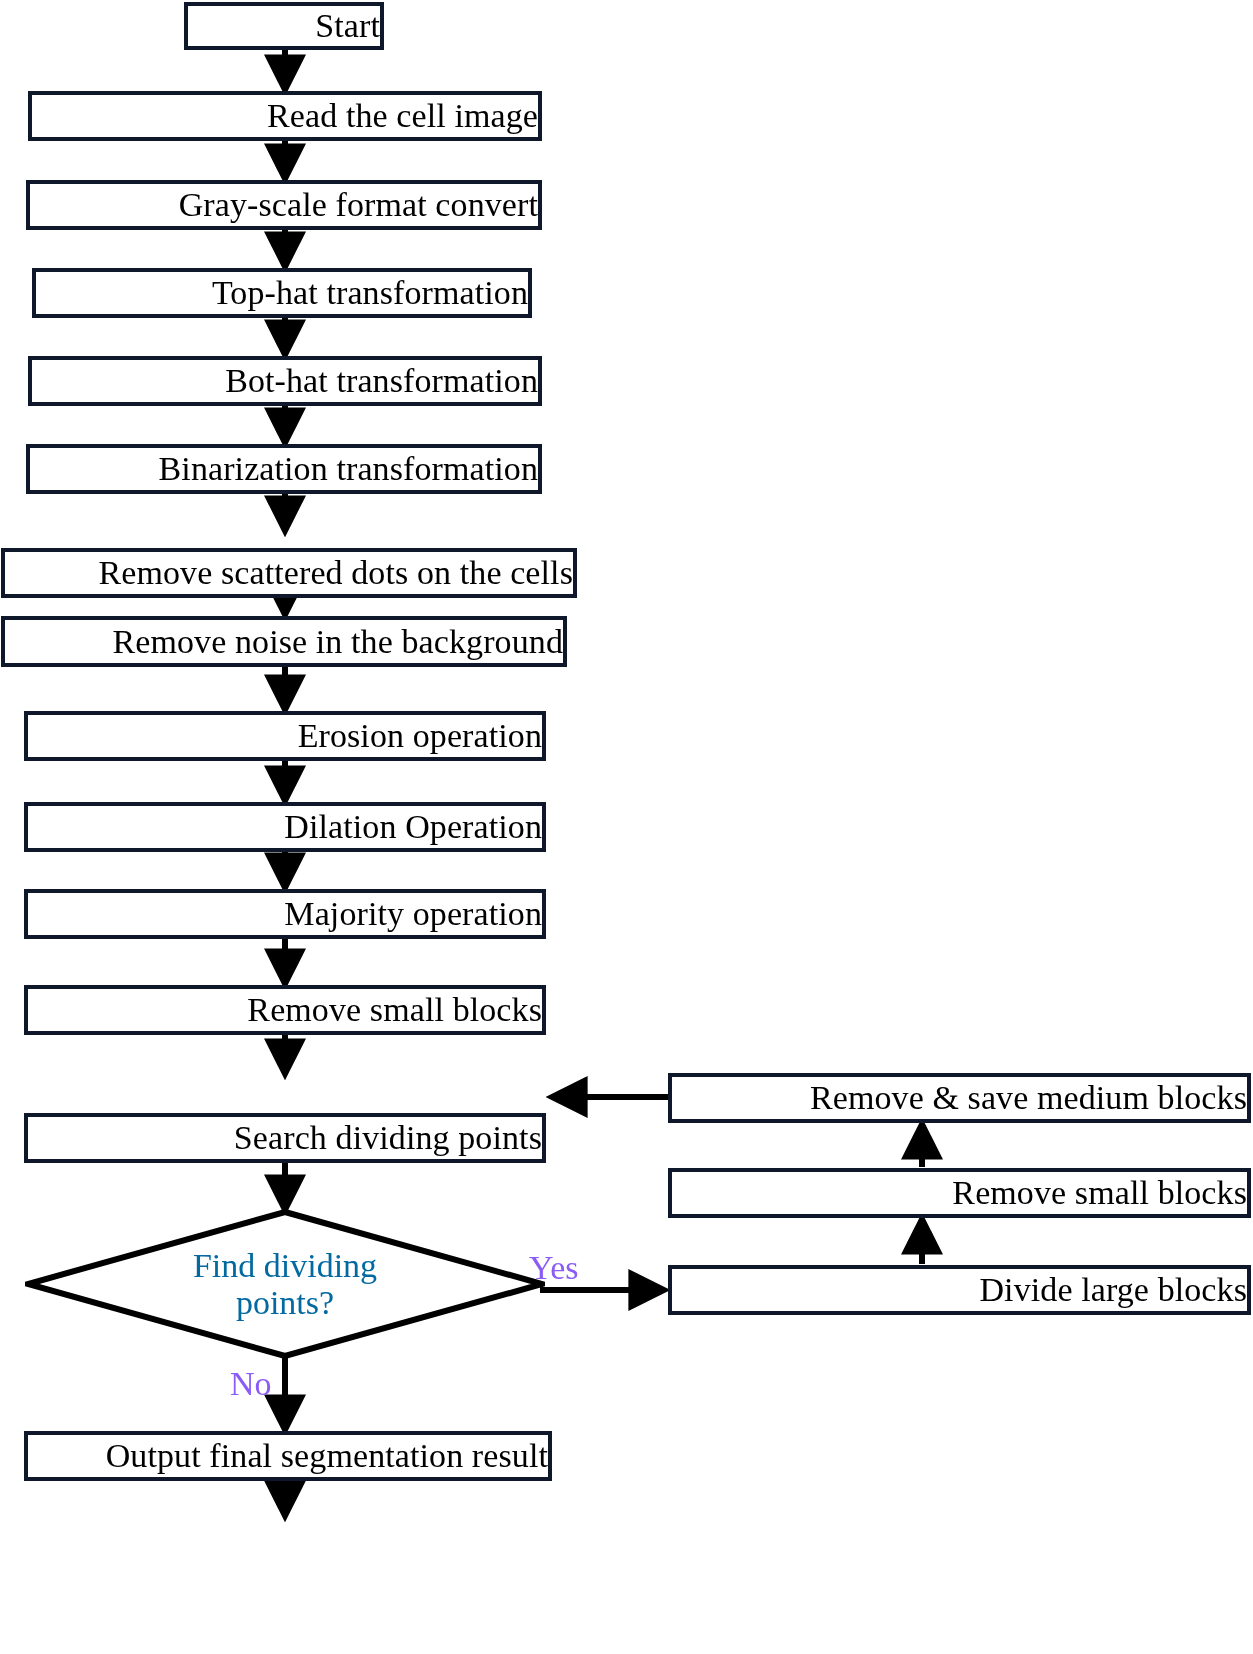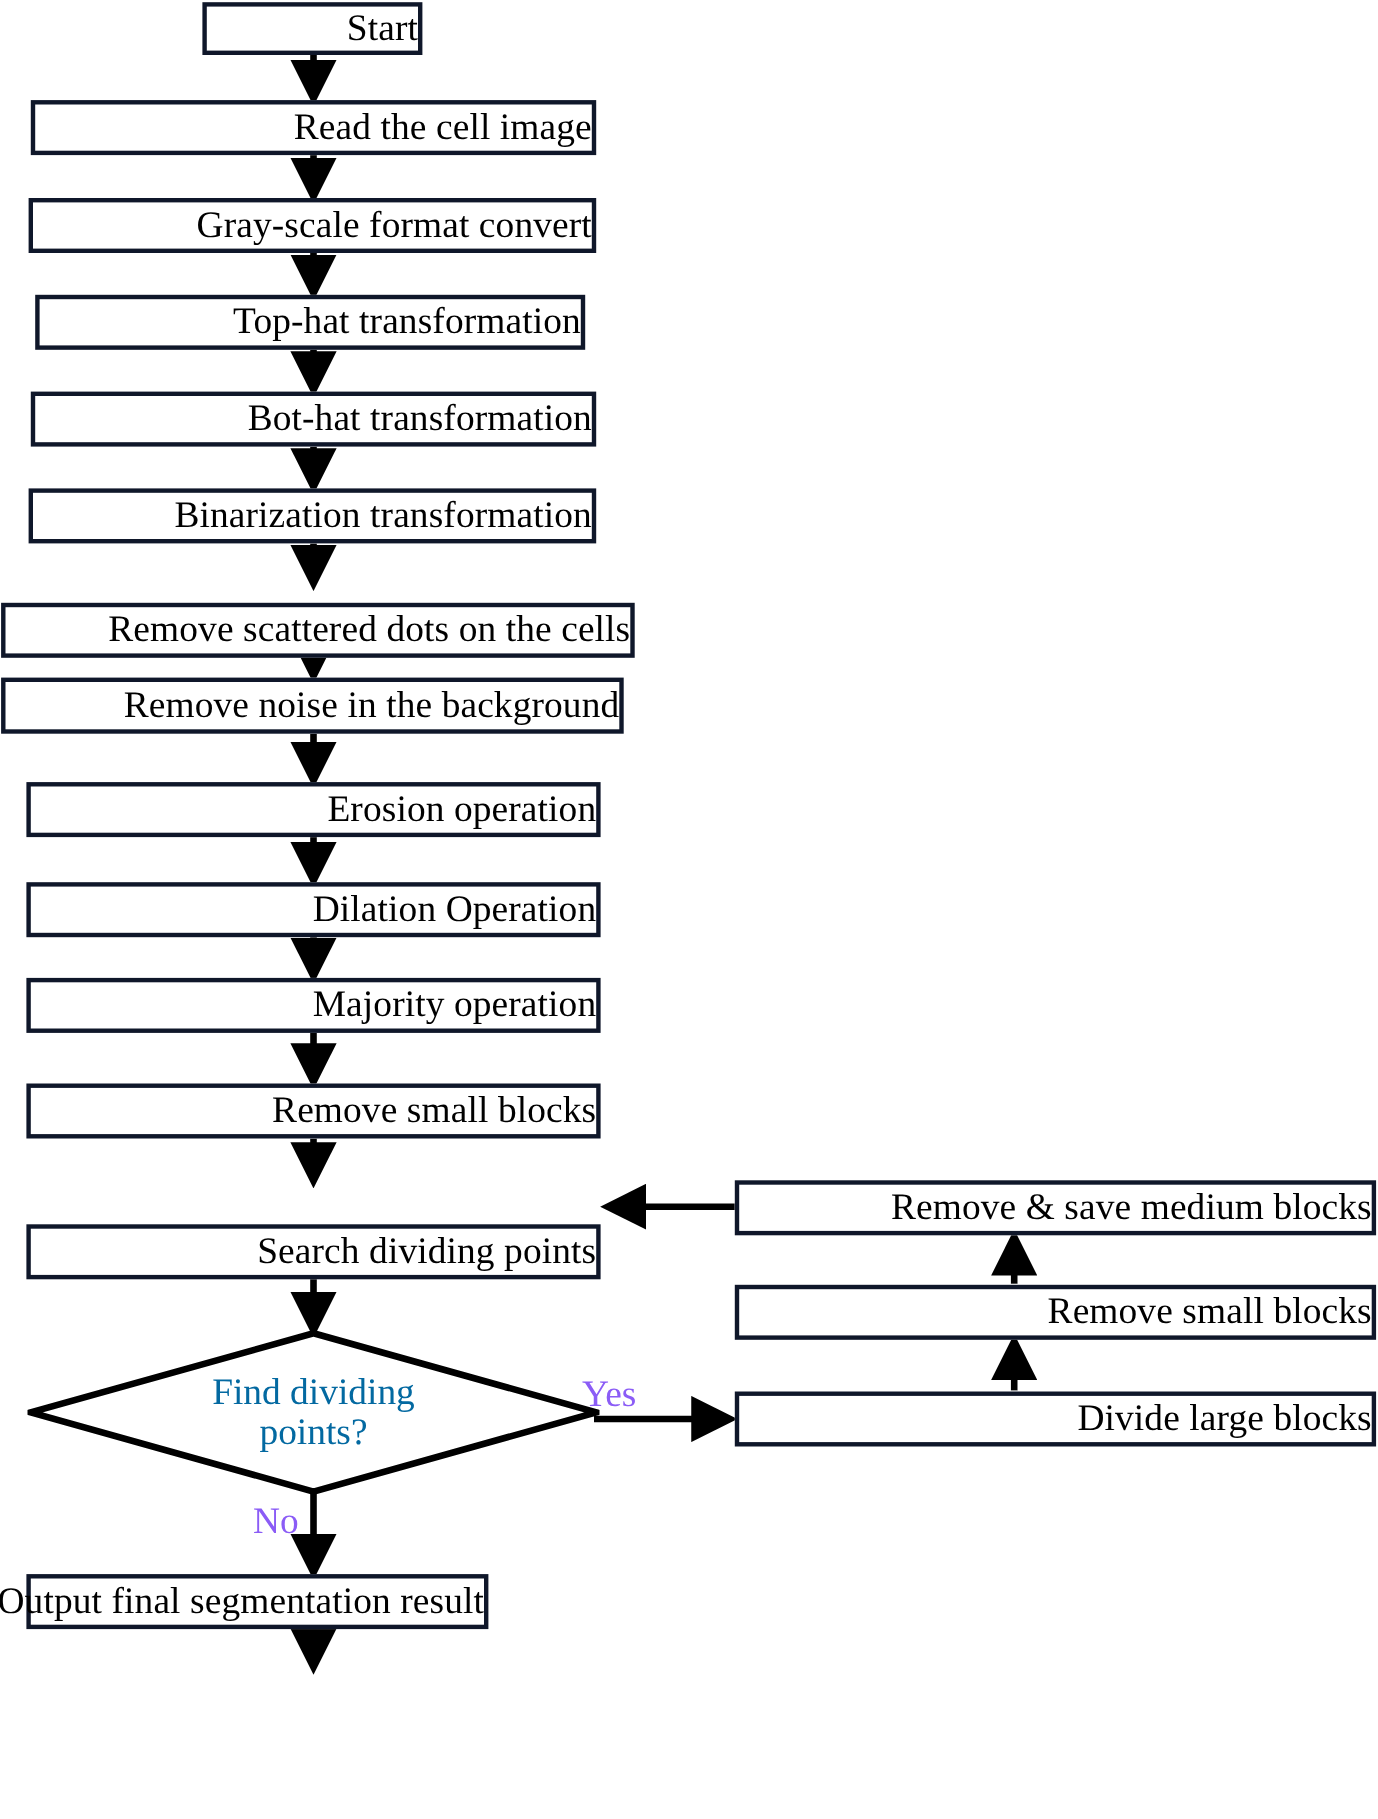--- a/index.html
+++ b/index.html
@@ -159,21 +159,21 @@
   <div class="decision" style="left:25px; top:1209px; width:520px; height:150px;">
     <svg width="520" height="150" viewBox="0 0 520 150">
       <polygon points="260,3 517,75 260,147 3,75" fill="#ffffff" stroke="#000000" stroke-width="6" stroke-linejoin="miter"></polygon>
     </svg>
     <span class="decision-label">
       <span>Find dividing</span><br>
       <span>points?</span>
     </span>
   </div>
 
-  <div class="node" style="left:24px; top:1431px; width:420px; height:50px;">
+  <div class="node" style="left:24px; top:1431px; width:528px; height:50px;">
     <span class="node-label">Output final segmentation result</span>
   </div>
 
 
   <div class="node" style="left:668px; top:1073px; width:583px; height:50px;">
     <span class="node-label">Remove &amp; save medium blocks</span>
   </div>
 
   <div class="node" style="left:668px; top:1168px; width:583px; height:50px;">
     <span class="node-label">Remove small blocks</span>

